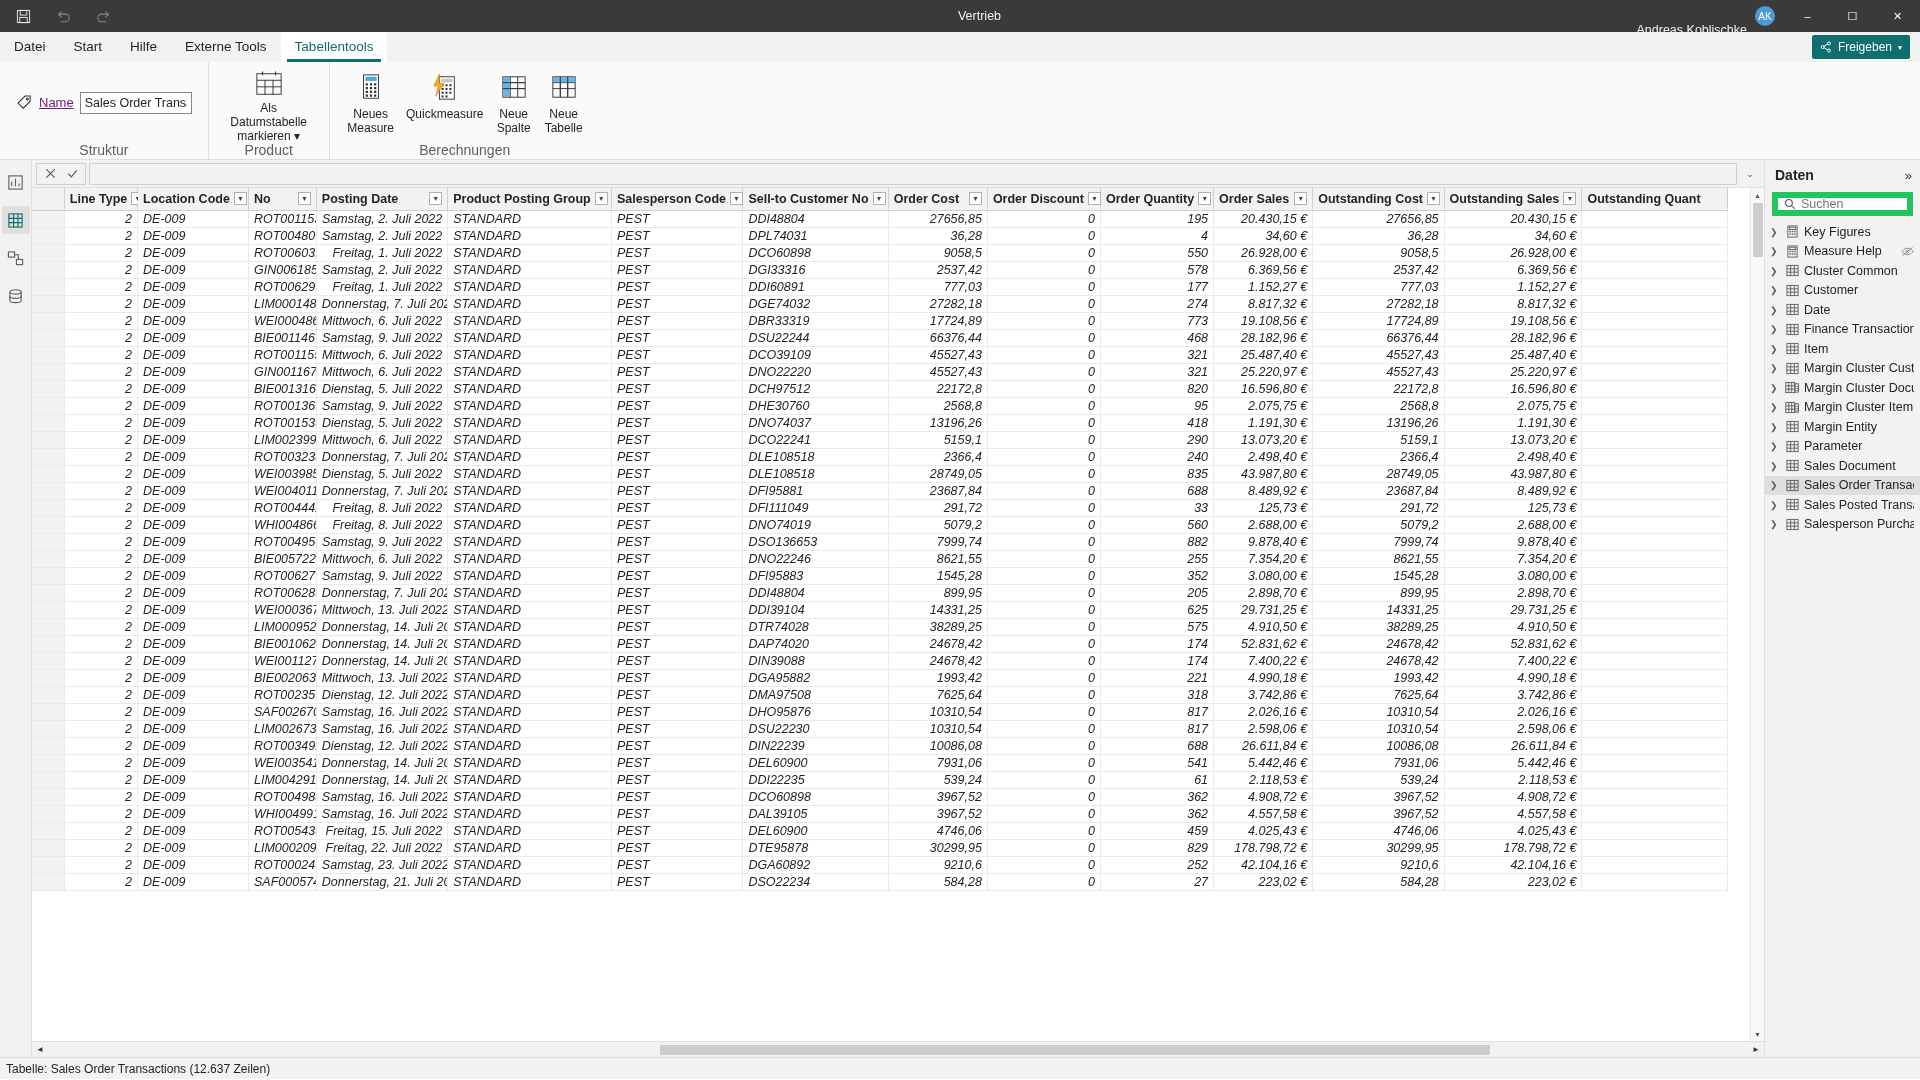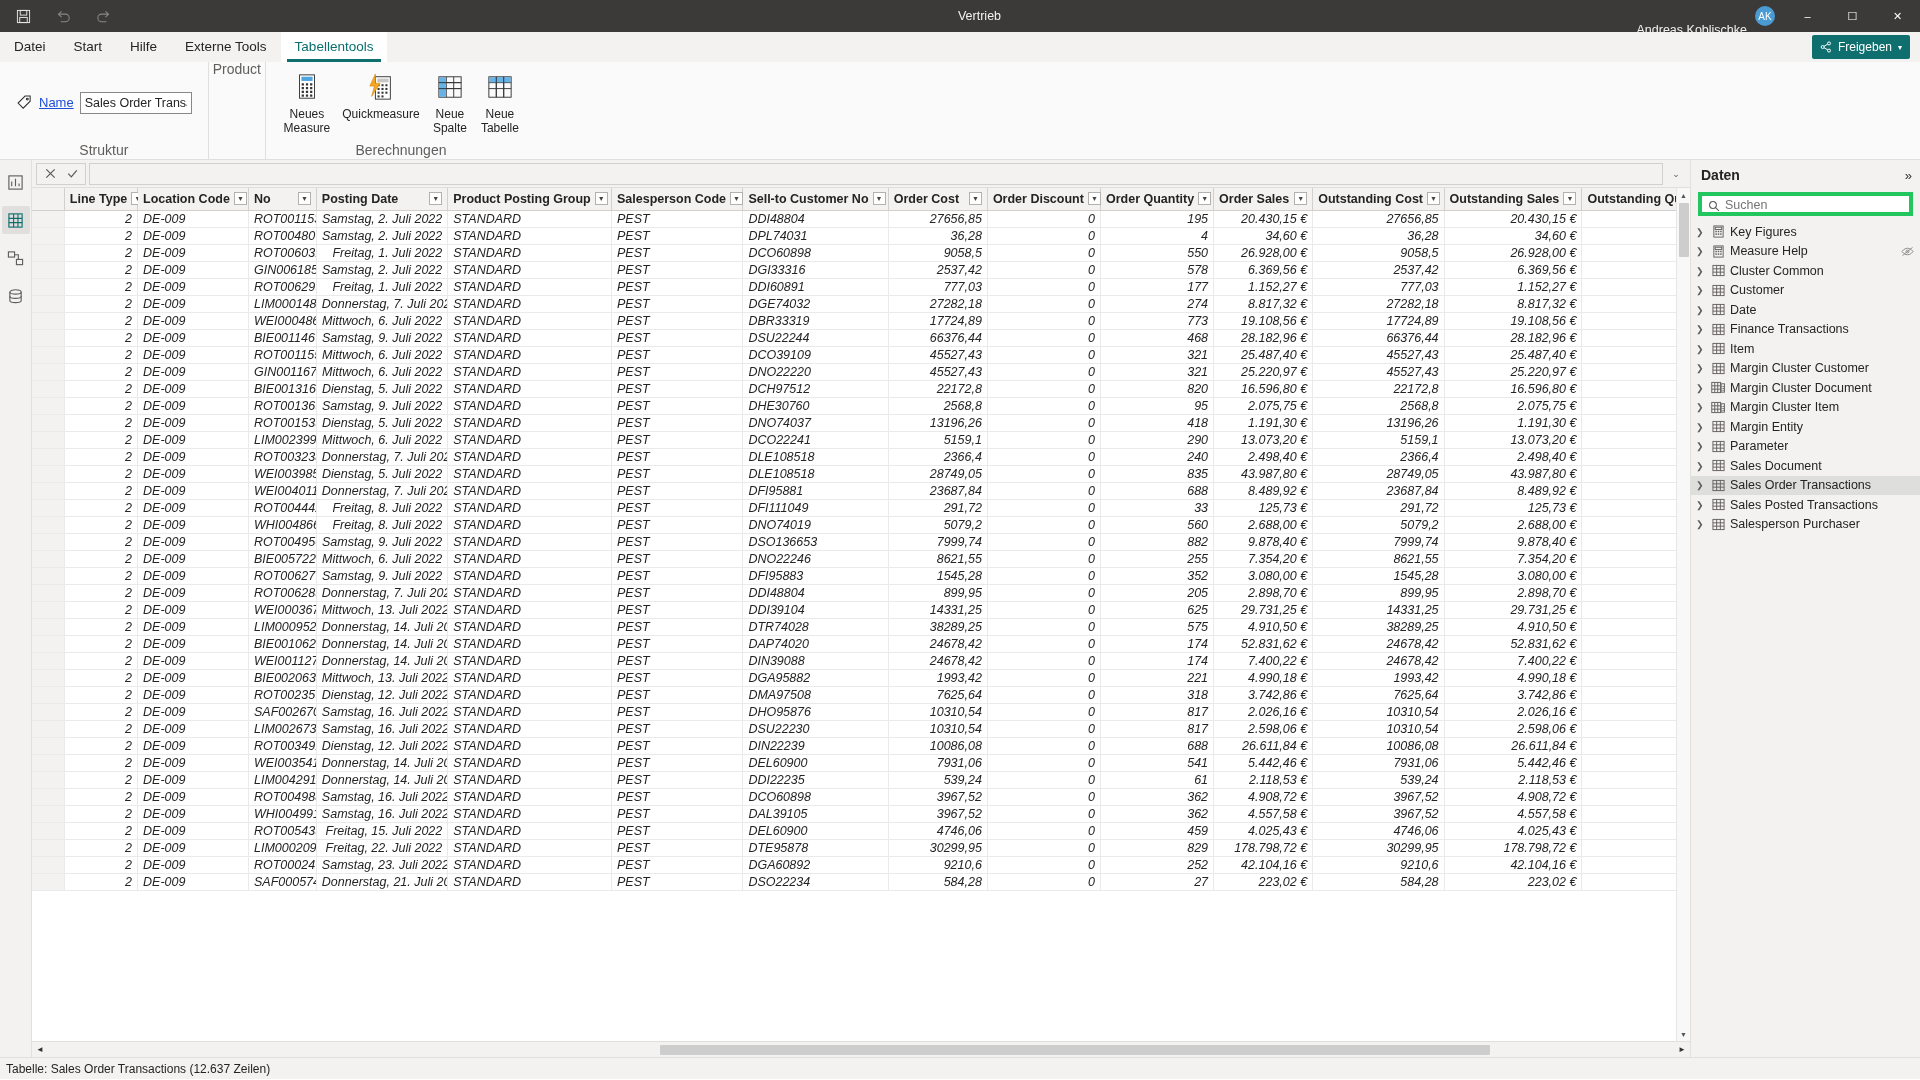--- a/index.html
+++ b/index.html
@@ -92,21 +92,21 @@
   .rbtn.wide { width: 96px; }
   .rbtn .ico { height: 34px; display: flex; align-items: center; justify-content: center; }
   .rbtn .lbl {
     font-size: 12px; color: #252423; text-align: center; line-height: 14px; margin-top: 3px;
   }
   
   .namegroup-body {
     display: flex; align-items: center; gap: 6px; padding: 0 12px; flex: 1;
   }
   .tag-icon { color: #323130; }
-  .name-lbl { font-size: 13px; color: #1d4ed8; text-decoration: underline; }
+  .name-lbl { font-size: 13px; color: #701a75; text-decoration: underline; }
   .name-input {
     width: 112px; height: 22px; border: 1px solid #8a8886; background: #fff;
     font-size: 12.5px; padding: 0 4px; color: #252423;
     font-family: "Liberation Sans", sans-serif;
   }
 
   
   .main { display: flex; height: calc(1080px - 32px - 30px - 99px - 22px); }
 
   
@@ -176,32 +176,32 @@
   .hscroll {
     height: 16px; background: #f3f2f1; border-top: 1px solid #e1dfdd;
     display: flex; align-items: center;
   }
   .hs-arrow { width: 16px; height: 16px; display: flex; align-items: center; justify-content: center; font-size: 8px; color: #333; }
   .hs-track { flex: 1; height: 16px; position: relative; }
   .hs-thumb { position: absolute; top: 3px; height: 10px; background: #cdcdcd; border-radius: 1px; }
 
   
   .datapane {
-    width: 230px; background: #f3f2f1; border-left: 1px solid #e1dfdd;
+    width: 156px; background: #f3f2f1; border-left: 1px solid #e1dfdd;
     display: flex; flex-direction: column;
   }
   .dp-head {
     height: 30px; display: flex; align-items: center; justify-content: space-between;
     padding: 0 8px 0 10px;
   }
   .dp-title { font-size: 14px; color: #252423; font-weight: bold; }
   .dp-collapse { color: #323130; font-size: 13px; }
   .dp-search {
-    margin: 2px 7px 4px 7px; height: 24px; background: #fff; border: 4px solid #22c55e;
-    display: flex; align-items: flex-end; gap: 5px; padding: 0 6px;
+    margin: 2px 7px 4px 7px; height: 24px; background: #fff; border: 6px solid #22c55e;
+    display: flex; align-items: center; gap: 5px; padding: 0 6px;
   }
   .dp-search input {
     border: none; outline: none; font-size: 12.5px; color: #605e5c; width: 100%;
     background: transparent; font-family: "Liberation Sans", sans-serif;
   }
   .dp-list { flex: 1; overflow: hidden; padding-top: 2px; }
   .dp-item {
     display: flex; align-items: center; gap: 5px; height: 19.5px; padding: 0 6px 0 5px;
     font-size: 12.5px; color: #252423;
   }
@@ -295,20 +295,32 @@
             <circle cx="12" cy="5.4" r="1"></circle>
         </svg>
       </span>
       <span class="name-lbl">Name</span>
       <input class="name-input" type="text" value="Sales Order Transac..." style="">
     </div>
     <div class="rgroup-label">Struktur</div>
   </div>
 
   <div class="rgroup">
+    <div class="rgroup-body">
+      <div class="rbtn wide">
+        <span class="ico">
+          <svg width="30" height="28" viewBox="0 0 32 30" fill="none" stroke="#333" stroke-width="1">
+            <rect x="3" y="4" width="26" height="22"></rect>
+            <path d="M3 11h26M3 18h26M11.7 11v15M20.3 11v15"></path>
+            <path d="M9 1.5v4M23 1.5v4" stroke-width="1.2"></path>
+          </svg>
+        </span>
+        <span class="lbl">Als Datumstabelle markieren ▾</span>
+      </div>
+    </div>
     <div class="rgroup-label">Product</div>
   </div>
 
 
   <div class="rgroup">
     <div class="rgroup-body">
       <div class="rbtn" style="width:58px">
         <span class="ico">
           <svg width="26" height="28" viewBox="0 0 26 30" fill="none">
             <rect x="5" y="2" width="16" height="25" stroke="#333" stroke-width="1" fill="#fff"></rect>

